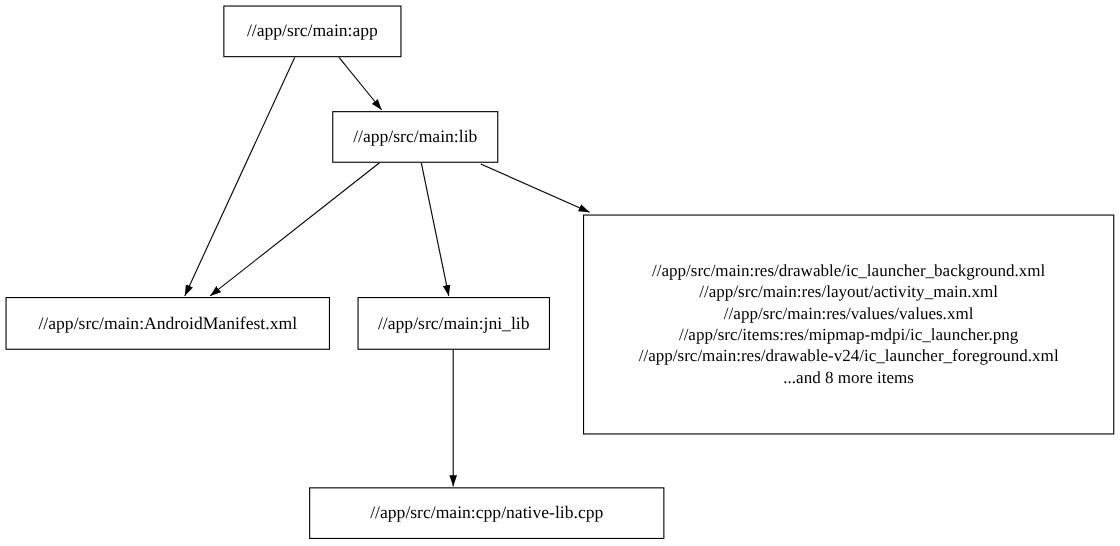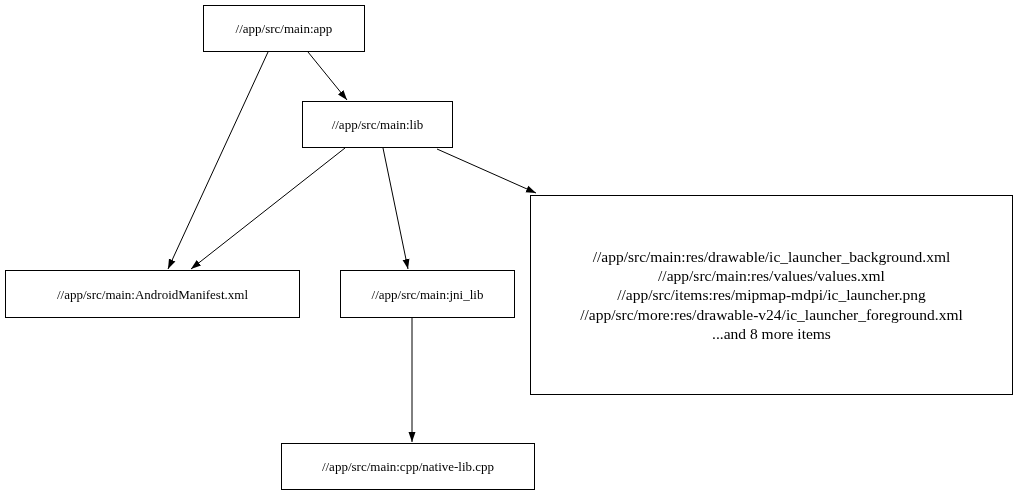--- a/index.html
+++ b/index.html
@@ -28,33 +28,33 @@
   }
   .node {
     position: absolute;
     box-sizing: border-box;
     border: 1px solid #000000;
     background: #ffffff;
     color: #000000;
     display: flex;
     align-items: center;
     justify-content: center;
-    font-size: 13px;
+    font-size: 16px;
     line-height: 19px;
     text-align: center;
     white-space: nowrap;
   }
   .node-app        { left: 203px; top: 5px;   width: 162px; height: 47px; }
   .node-lib        { left: 302px; top: 101px; width: 151px; height: 47px; }
   .node-manifest   { left: 5px;   top: 270px; width: 295px; height: 48px; }
-  .node-jni-lib    { left: 325px; top: 270px; width: 175px; height: 48px; margin-left: 15px; }
+  .node-jni-lib    { left: 325px; top: 270px; width: 175px; height: 48px; }
   .node-res-group  { left: 530px; top: 195px; width: 483px; height: 200px;
                      flex-direction: column; justify-content: center;
                      font-size: 15.5px; line-height: 19.3px; }
-  .node-native-lib { left: 281px; top: 443px; width: 254px; height: 47px; }
+  .node-native-lib { left: 281px; top: 443px; width: 323px; height: 47px; }
   .res-line { display: block; }
 </style>
 </head>
 <body>
 
 <div class="canvas">
 
   <svg class="edges" viewBox="0 0 1018 496" xmlns="http://www.w3.org/2000/svg">
     <defs>
       <marker id="arrow" markerUnits="userSpaceOnUse" markerWidth="11" markerHeight="8" refX="10" refY="4" orient="auto">
@@ -80,23 +80,24 @@
   <div class="node node-manifest">
     <span>//app/src/main:AndroidManifest.xml</span>
   </div>
 
   <div class="node node-jni-lib">
     <span>//app/src/main:jni_lib</span>
   </div>
 
   <div class="node node-res-group">
     <span class="res-line">//app/src/main:res/drawable/ic_launcher_background.xml</span>
+    <span class="res-line">//app/src/main:res/layout/activity_main.xml</span>
     <span class="res-line">//app/src/main:res/values/values.xml</span>
     <span class="res-line">//app/src/items:res/mipmap-mdpi/ic_launcher.png</span>
-    <span class="res-line">//app/src/more:res/drawable-v24/ic_launcher_foreground.xml</span>
+    <span class="res-line">//app/src/main:res/drawable-v24/ic_launcher_foreground.xml</span>
     <span class="res-line">...and 8 more items</span>
   </div>
 
   <div class="node node-native-lib">
     <span>//app/src/main:cpp/native-lib.cpp</span>
   </div>
 
 </div>
 
 </body></html>

